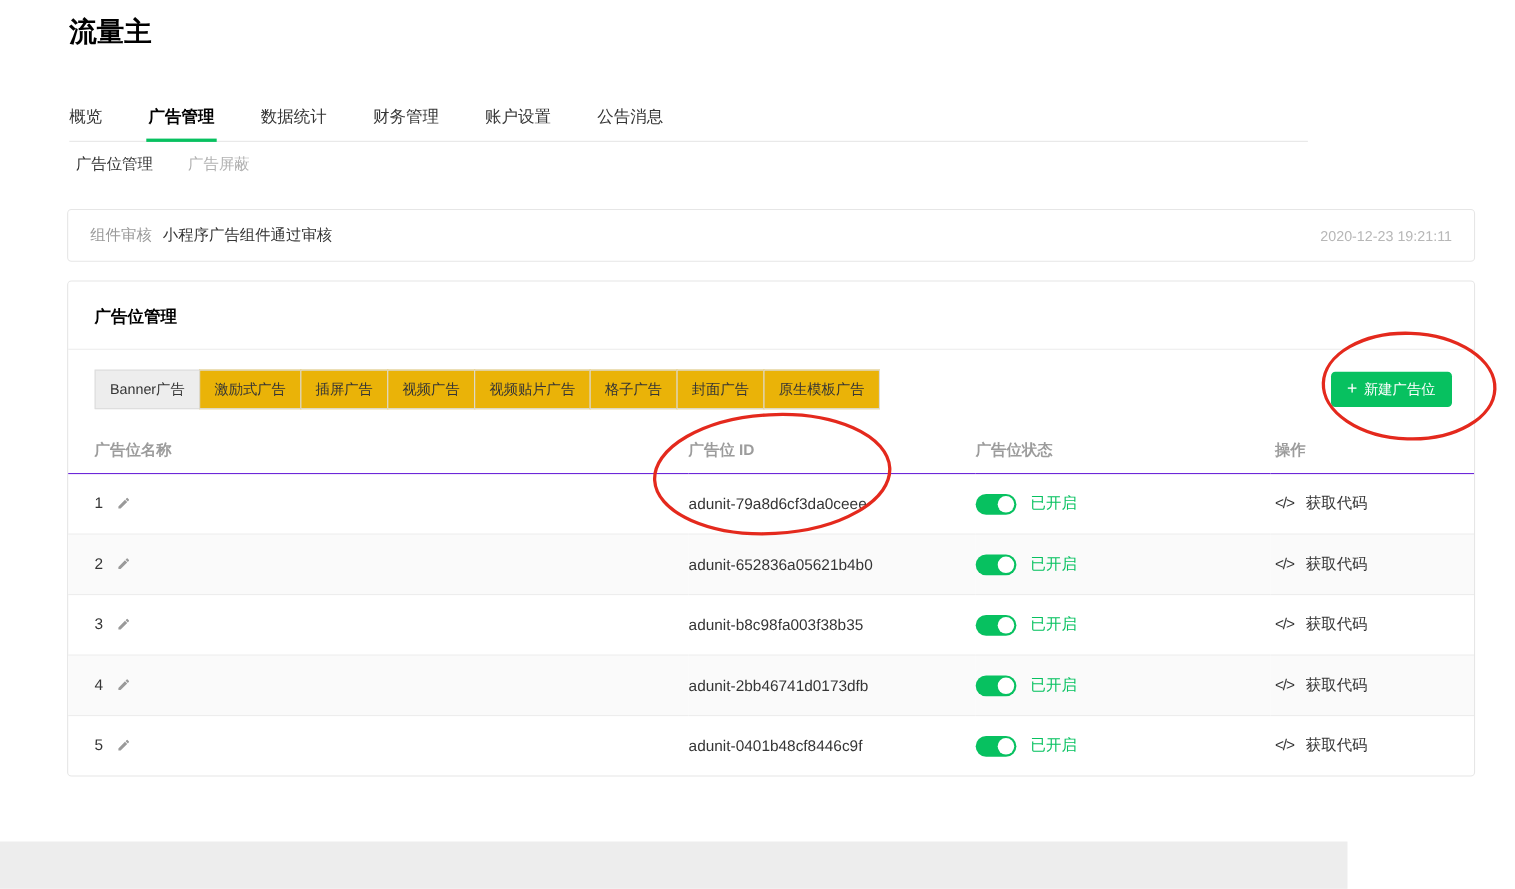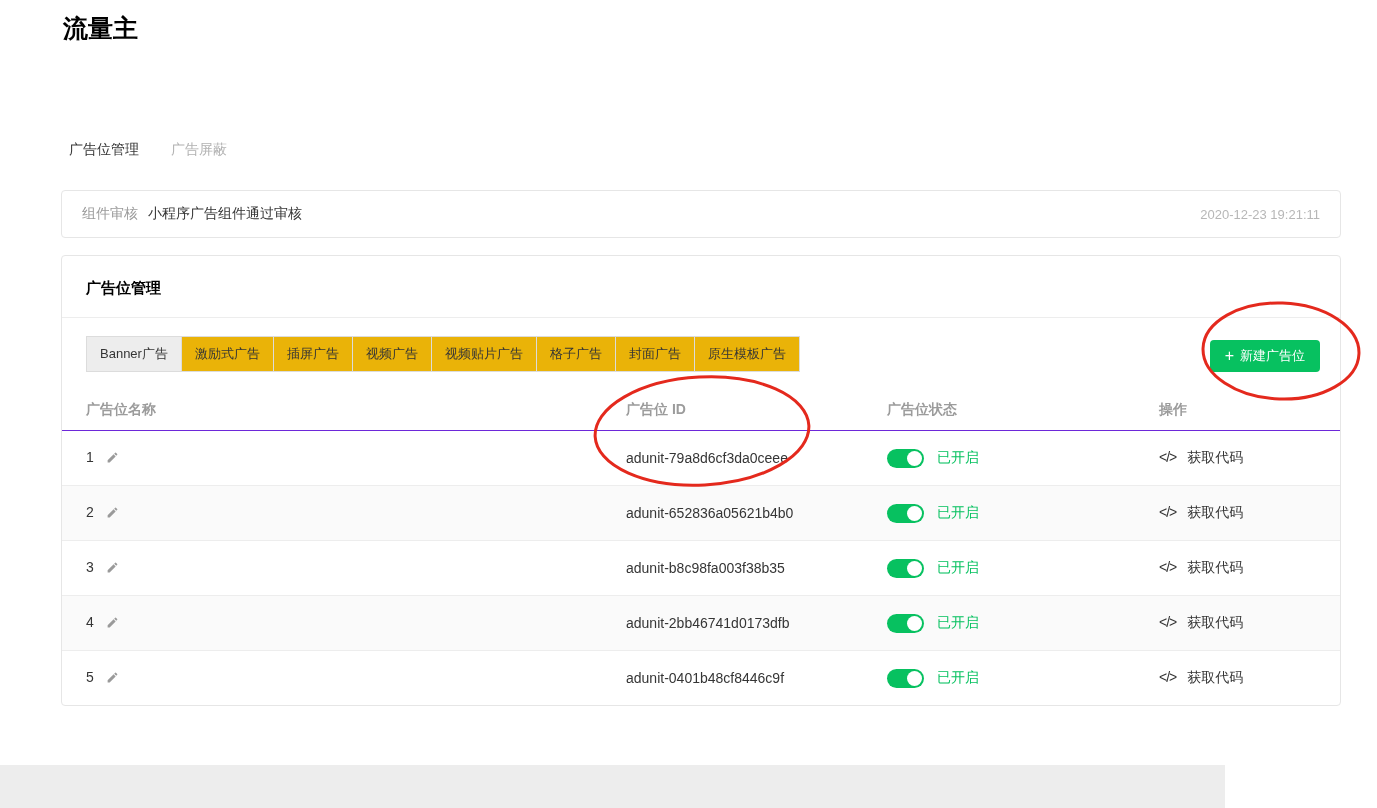--- a/index.html
+++ b/index.html
@@ -58,21 +58,21 @@
     position: absolute; left: 61px; top: 255px; width: 1280px;
     border: 1px solid #e6e6e6; border-radius: 4px; background: #fff;
     box-sizing: border-box;
   }
   .card-title {
     font-size: 15px; font-weight: 700; color: #000;
     padding: 23px 24px 19px 24px;
     border-bottom: 1px solid #ededed;
   }
   .toolbar {
-    display: flex; align-items: flex-end;
+    display: flex; align-items: center;
     padding: 18px 20px 18px 24px;
   }
   .type-tabs { display: inline-flex; }
   .type-tab {
     font-size: 13px; color: #353535; background: #eab308;
     border: 1px solid #dcdcdc; padding: 8px 13px; margin-left: -1px;
     cursor: pointer; white-space: nowrap;
   }
   .type-tab:first-child { margin-left: 0; }
   .type-tab.active { background: #ededed; }
@@ -130,20 +130,28 @@
     background: #ededed;
   }
 </style>
 </head>
 <body>
 
 <div class="page">
 
   <h1 class="page-title">流量主</h1>
 
+  <div class="nav-tabs">
+      <div class="nav-tab">概览</div>
+      <div class="nav-tab active">广告管理</div>
+      <div class="nav-tab">数据统计</div>
+      <div class="nav-tab">财务管理</div>
+      <div class="nav-tab">账户设置</div>
+      <div class="nav-tab">公告消息</div>
+    </div>
 
   <div class="sub-tabs">
       <div class="sub-tab active">广告位管理</div>
       <div class="sub-tab">广告屏蔽</div>
     </div>
 
   <div class="notice-card">
     <span class="notice-tag">组件审核</span>
     <span class="notice-text">小程序广告组件通过审核</span>
     <span class="notice-time">2020-12-23 19:21:11</span>

